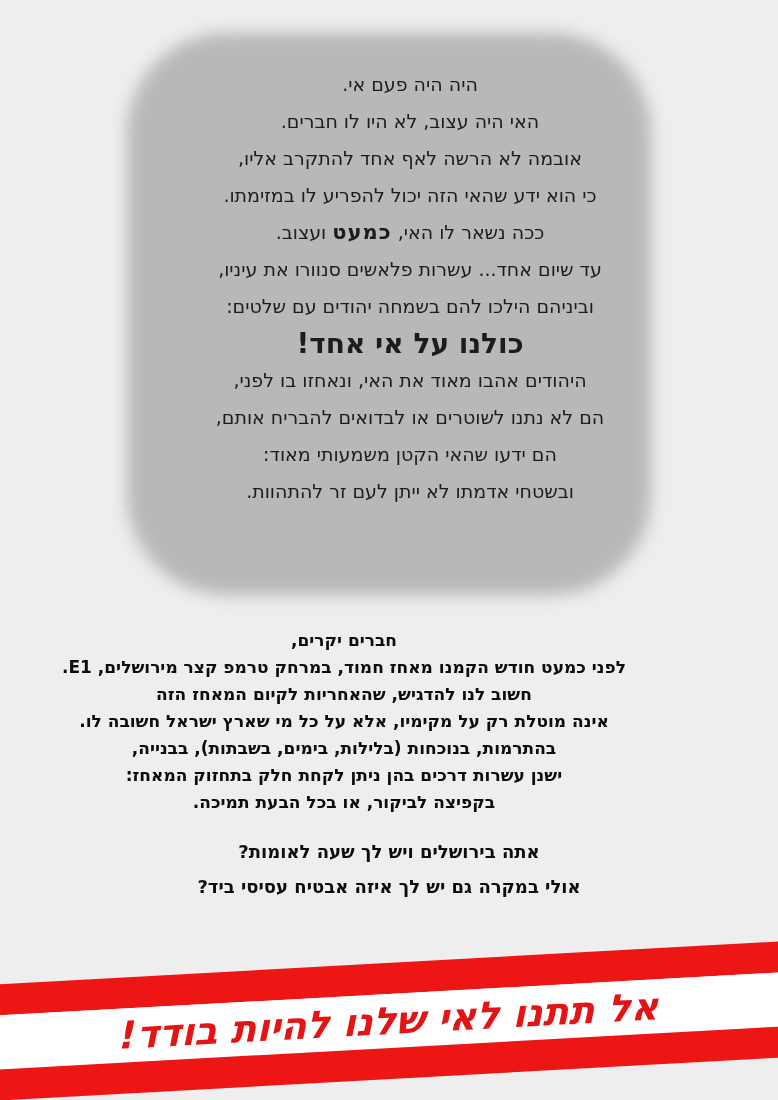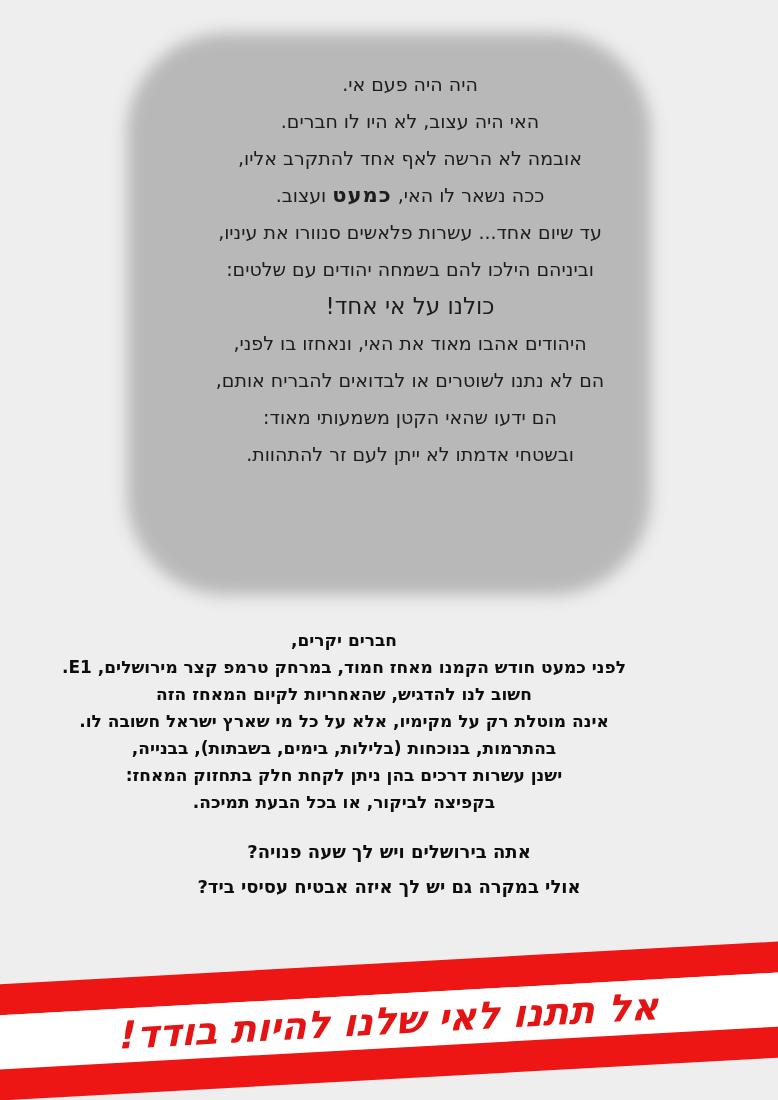--- a/index.html
+++ b/index.html
@@ -35,22 +35,22 @@
     color: var(--story_text, #1c1c1c);
     font-size: 19px;
   }
   .s-line { line-height: 37px; height: 37px; white-space: nowrap; margin-left: 42px; }
   .s-line .emph {
     font-weight: bold;
     font-size: 21px;
     letter-spacing: 1px;
   }
   .s-line.headline {
-    font-weight: normal;
-    font-size: 23px;
+    font-weight: bold;
+    font-size: 28px;
   }
   .letter {
     position: absolute;
     left: 0;
     top: 627px;
     width: 688px;
     text-align: center;
     direction: rtl;
     color: var(--letter_text, #0d0d0d);
     font-size: 17px;
@@ -102,20 +102,21 @@
 <body>
 
 <div class="page">
 
   <div class="box-bg"></div>
 
   <div class="story">
     <div class="s-line">היה היה פעם אי.</div>
     <div class="s-line">האי היה עצוב, לא היו לו חברים.</div>
     <div class="s-line">אובמה לא הרשה לאף אחד להתקרב אליו,</div>
+    <div class="s-line">כי הוא ידע שהאי הזה יכול להפריע לו במזימתו.</div>
     <div class="s-line"><span>ככה נשאר לו האי, </span><span class="emph">כמעט</span><span> ועצוב.</span></div>
     <div class="s-line">עד שיום אחד... עשרות פלאשים סנוורו את עיניו,</div>
     <div class="s-line">וביניהם הילכו להם בשמחה יהודים עם שלטים:</div>
     <div class="s-line headline">כולנו על אי אחד!</div>
     <div class="s-line">היהודים אהבו מאוד את האי, ונאחזו בו לפני,</div>
     <div class="s-line">הם לא נתנו לשוטרים או לבדואים להבריח אותם,</div>
     <div class="s-line">הם ידעו שהאי הקטן משמעותי מאוד:</div>
     <div class="s-line">ובשטחי אדמתו לא ייתן לעם זר להתהוות.</div>
   </div>
 
@@ -123,21 +124,21 @@
     <div class="l-line">חברים יקרים,</div>
     <div class="l-line">לפני כמעט חודש הקמנו מאחז חמוד, במרחק טרמפ קצר מירושלים, E1.</div>
     <div class="l-line">חשוב לנו להדגיש, שהאחריות לקיום המאחז הזה</div>
     <div class="l-line">אינה מוטלת רק על מקימיו, אלא על כל מי שארץ ישראל חשובה לו.</div>
     <div class="l-line">בהתרמות, בנוכחות (בלילות, בימים, בשבתות), בבנייה,</div>
     <div class="l-line">ישנן עשרות דרכים בהן ניתן לקחת חלק בתחזוק המאחז:</div>
     <div class="l-line">בקפיצה לביקור, או בכל הבעת תמיכה.</div>
   </div>
 
   <div class="questions">
-    <div class="q-line">אתה בירושלים ויש לך שעה פנויה?</div>
+    <div class="q-line">אתה בירושלים ויש לך שעה לאומות?</div>
     <div class="q-line">אולי במקרה גם יש לך איזה אבטיח עסיסי ביד?</div>
   </div>
 
   <div class="banner">
     <div class="stripe"></div>
     <div class="band">
       <div class="banner-text">אל תתנו לאי שלנו להיות בודד!</div>
     </div>
     <div class="stripe"></div>
   </div>

